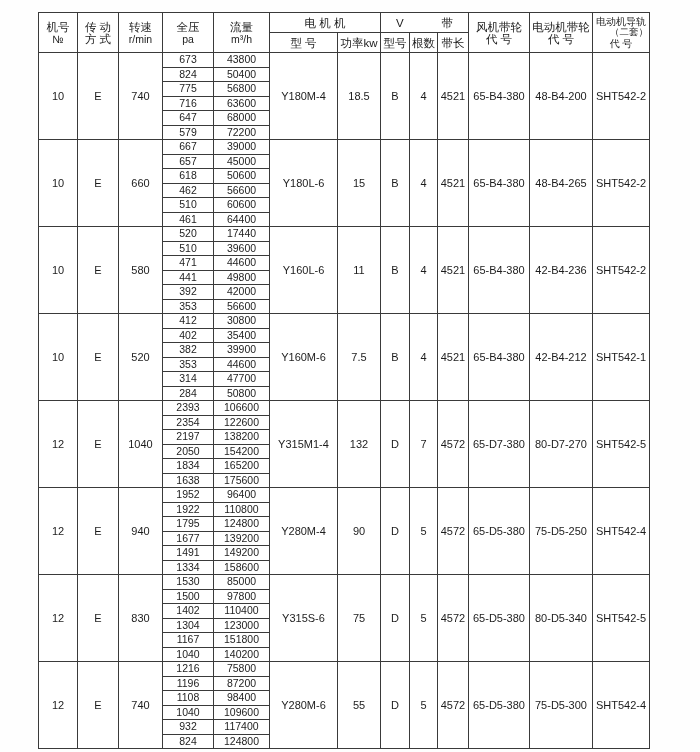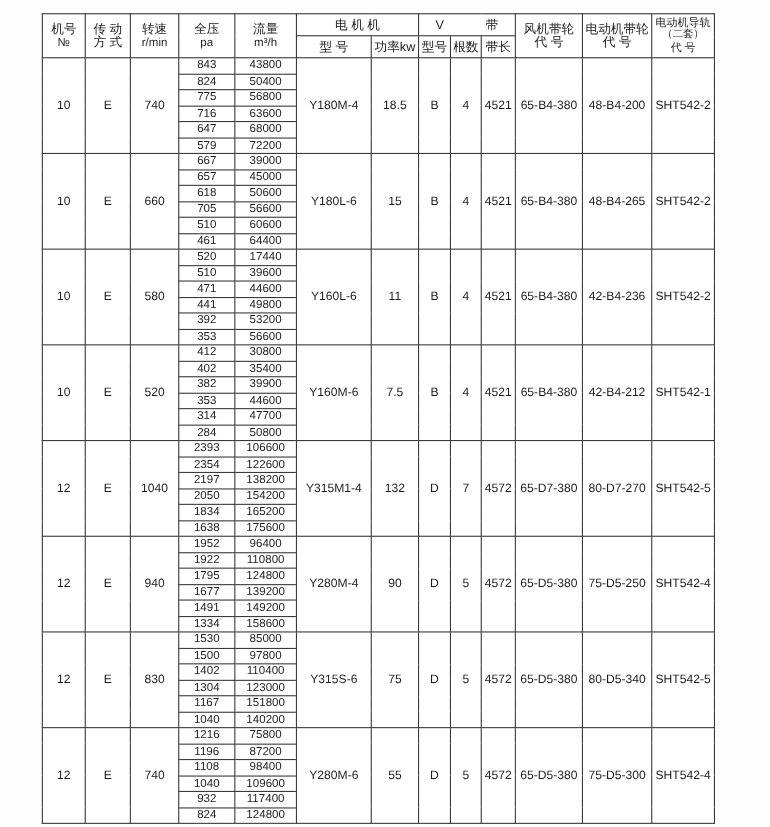--- a/index.html
+++ b/index.html
@@ -17,21 +17,21 @@
   .spec th, .spec td {
     border:1px solid #3a3a3a;
     text-align:center; vertical-align:middle;
     padding:0 1px; margin:0;
     font-weight:normal; overflow:hidden; white-space:nowrap;
   }
   .spec thead tr { height:20px; }
   .spec thead th { font-size:11.5px; line-height:12px; }
   .spec thead th .sub { font-size:10.5px; }
   .spec thead th.rail-head { font-size:10px; line-height:11px;font-family:Liberation Serif, serif; }
-  .spec thead th.rail-head .sub { font-size:9.5px; }
+  .spec thead th.rail-head .sub { font-size:9.5px;text-align:right; }
   .spec tbody tr { height:14.5px; }
   .spec tbody td { font-size:10.5px; line-height:11px; }
   .spec tbody td.merged { font-size:11px; }
   .spec tbody tr.group-start td { border-top:1px solid #262626; }
   .vbelt-split { display:flex; justify-content:space-between; padding:0 14px; }
   .two-line span { display:block; }
 </style>
 </head>
 <body>
 
@@ -101,21 +101,21 @@
         <th>型号</th>
         <th>根数</th>
         <th>带长</th>
       </tr>
     </thead>
     <tbody>
         <tr class="group-start">
           <td rowspan="6" class="merged">10</td>
           <td rowspan="6" class="merged">E</td>
           <td rowspan="6" class="merged">740</td>
-          <td>843</td>
+          <td>673</td>
           <td>43800</td>
           <td rowspan="6" class="merged">Y180M-4</td>
           <td rowspan="6" class="merged">18.5</td>
           <td rowspan="6" class="merged">B</td>
           <td rowspan="6" class="merged">4</td>
           <td rowspan="6" class="merged">4521</td>
           <td rowspan="6" class="merged">65-B4-380</td>
           <td rowspan="6" class="merged">48-B4-200</td>
           <td rowspan="6" class="merged">SHT542-2</td>
         </tr>
@@ -156,21 +156,21 @@
         </tr>
         <tr>
           <td>657</td>
           <td>45000</td>
         </tr>
         <tr>
           <td>618</td>
           <td>50600</td>
         </tr>
         <tr>
-          <td>705</td>
+          <td>462</td>
           <td>56600</td>
         </tr>
         <tr>
           <td>510</td>
           <td>60600</td>
         </tr>
         <tr>
           <td>461</td>
           <td>64400</td>
         </tr>
@@ -196,21 +196,21 @@
         <tr>
           <td>471</td>
           <td>44600</td>
         </tr>
         <tr>
           <td>441</td>
           <td>49800</td>
         </tr>
         <tr>
           <td>392</td>
-          <td>53200</td>
+          <td>42000</td>
         </tr>
         <tr>
           <td>353</td>
           <td>56600</td>
         </tr>
         <tr class="group-start">
           <td rowspan="6" class="merged">10</td>
           <td rowspan="6" class="merged">E</td>
           <td rowspan="6" class="merged">520</td>
           <td>412</td>

